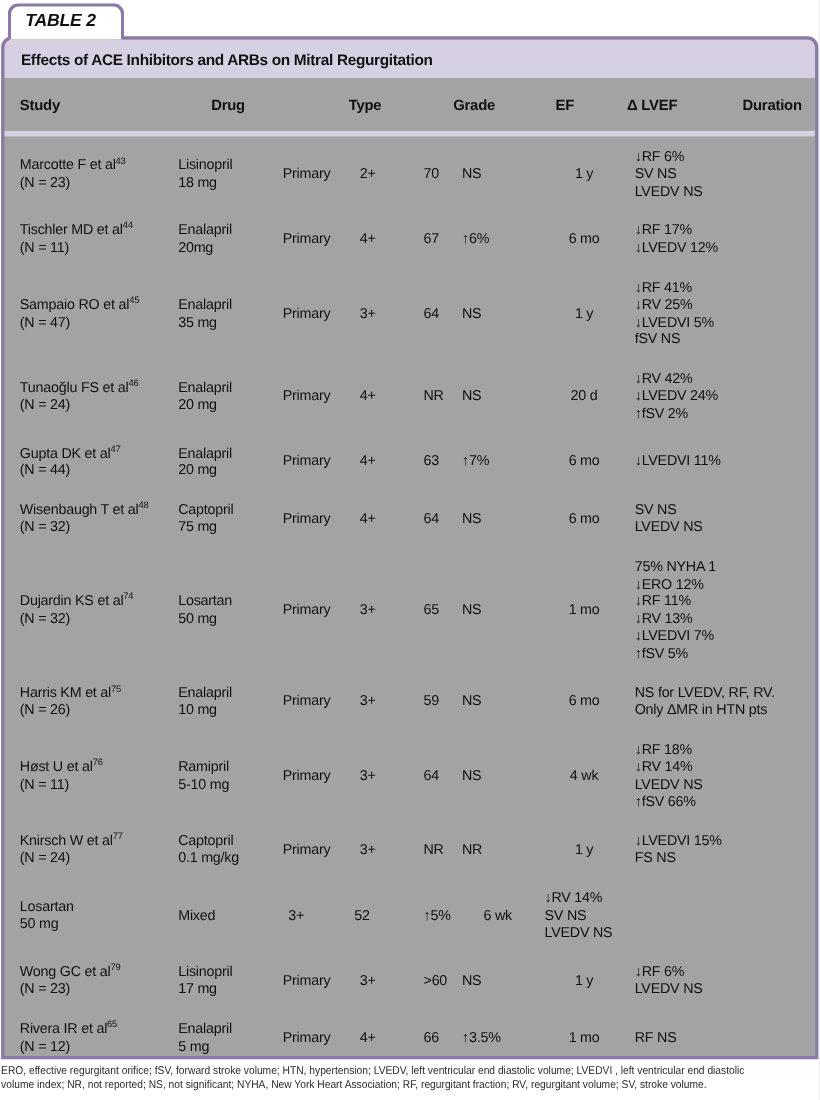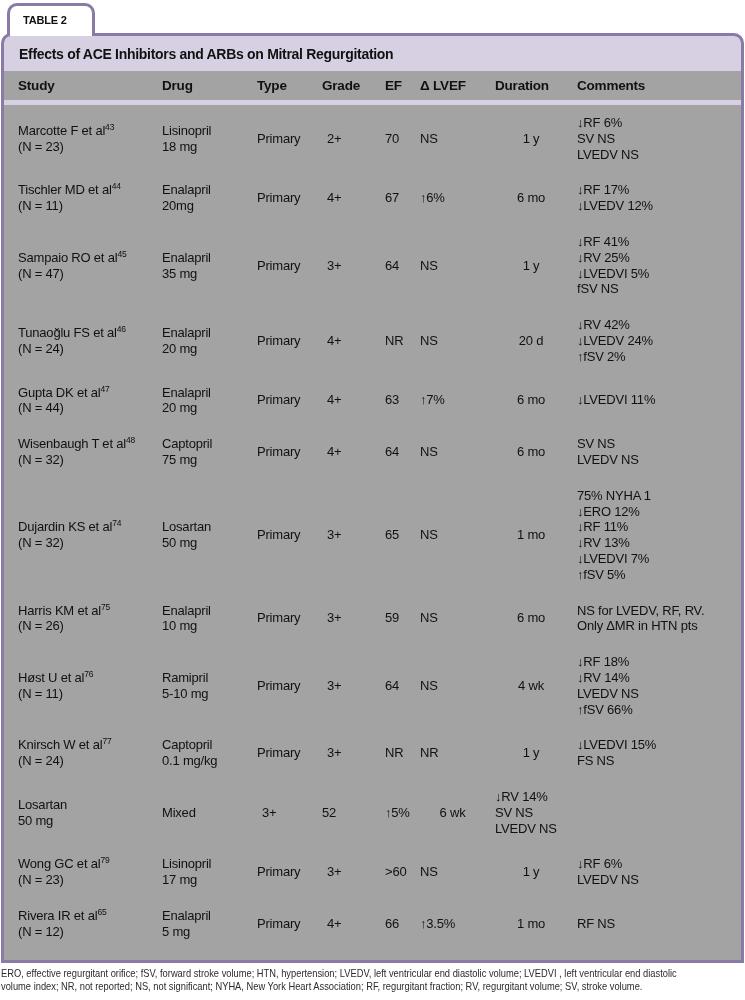--- a/index.html
+++ b/index.html
@@ -13,30 +13,31 @@
     position:relative;
     width:745px;height:1000px;
     background:#ffffff;
     overflow:hidden;
     font-family:"Liberation Sans",sans-serif;
     color:var(--ink);
   }
   
   .tab{
     position:absolute;left:7px;top:3px;
-    width:88px;height:33px;
+    width:106px;height:33px;
     background:#ffffff;
     border:3px solid var(--purple);
     border-bottom:none;
     border-radius:10px 10px 0 0;
     display:flex;align-items:center;
     padding-left:13px;padding-bottom:2px;
-    font-size:11px;font-weight:bold;
+    font-size:16px;font-weight:bold;
     letter-spacing:-0.2px;
     z-index:3;
+    font-style:italic;
   }
   
   .tablebox{
     position:absolute;left:1px;top:33px;
     width:743px;height:930px;
     background:#a3a3a3;
     border:3px solid var(--purple);
     border-radius:10px 10px 0 0;
     z-index:1;
     overflow:hidden;
@@ -50,23 +51,24 @@
     letter-spacing:-0.3px;
     border-radius:7px 7px 0 0;
   }
   .headrow,.row{
     display:grid;
     grid-template-columns:144px 95px 65px 63px 35px 75px 82px 1fr;
     padding-left:14px;padding-right:8px;
     align-items:center;
   }
   .headrow{
-    height:29px;
+    height:48px;
     font-size:13.5px;font-weight:bold;
     letter-spacing:-0.2px;
+    gap:30px;
   }
   .sep{height:5px;background:var(--lavender);}
   .rows{font-size:13px;line-height:15.8px;letter-spacing:-0.2px;}
   .row{padding-top:10px;padding-bottom:10px;}
   .c{min-width:0;}
   .row .grade{padding-left:5px;}
   .row .dur{text-align:center;padding-right:10px;}
   .headrow .dur{text-align:left;padding-right:0;}
   sup{font-size:8.5px;vertical-align:super;line-height:0;}
   

